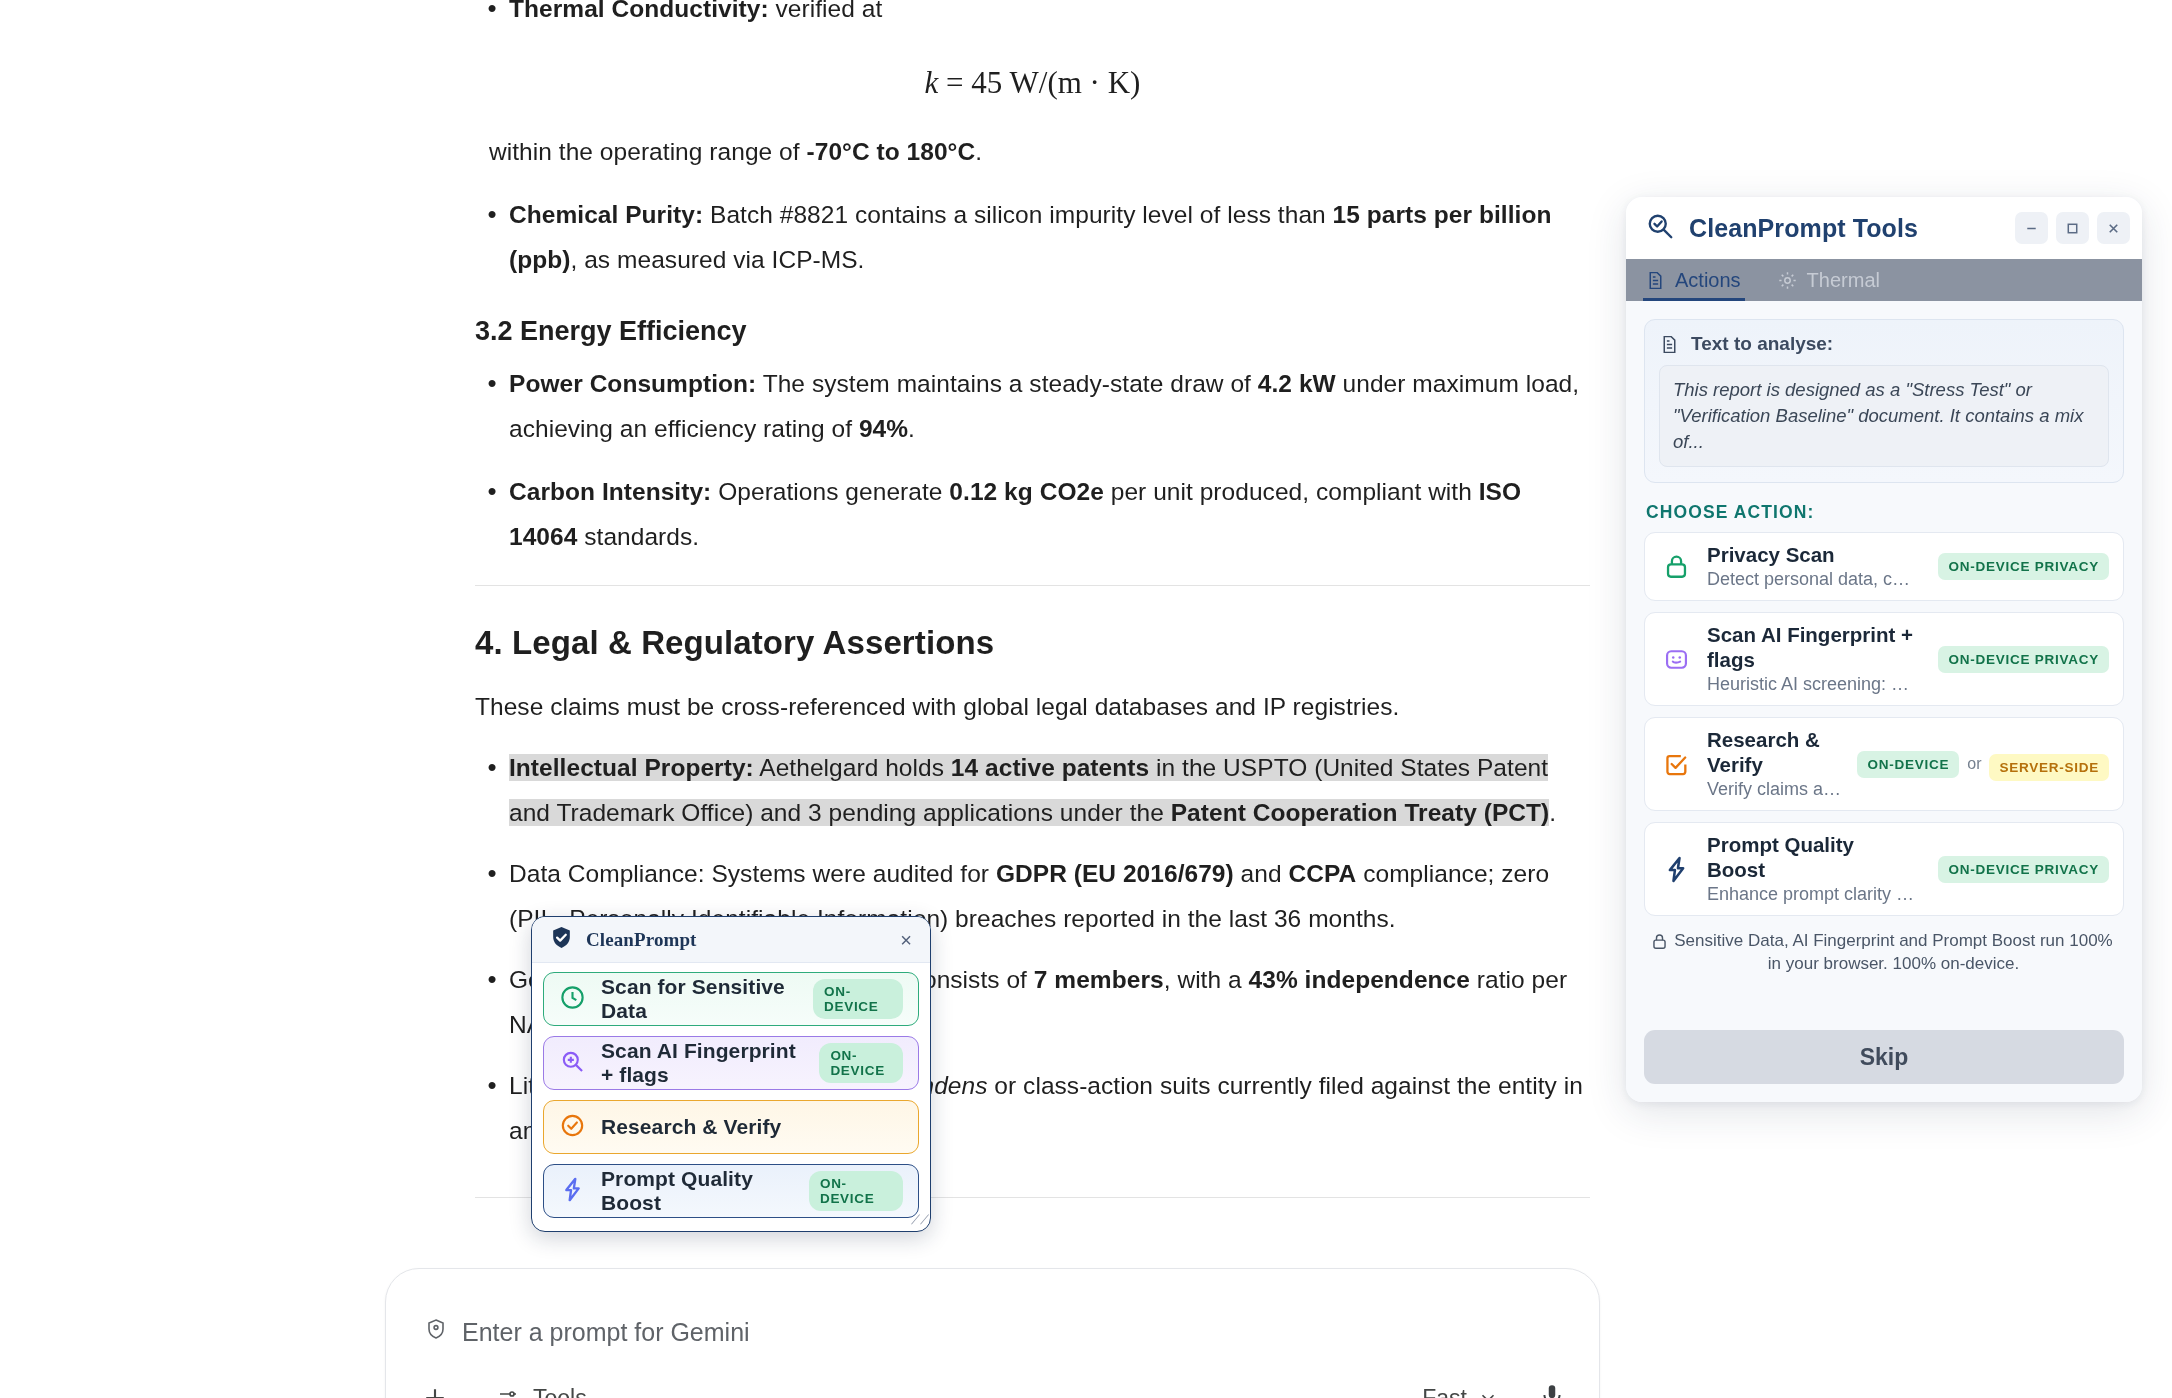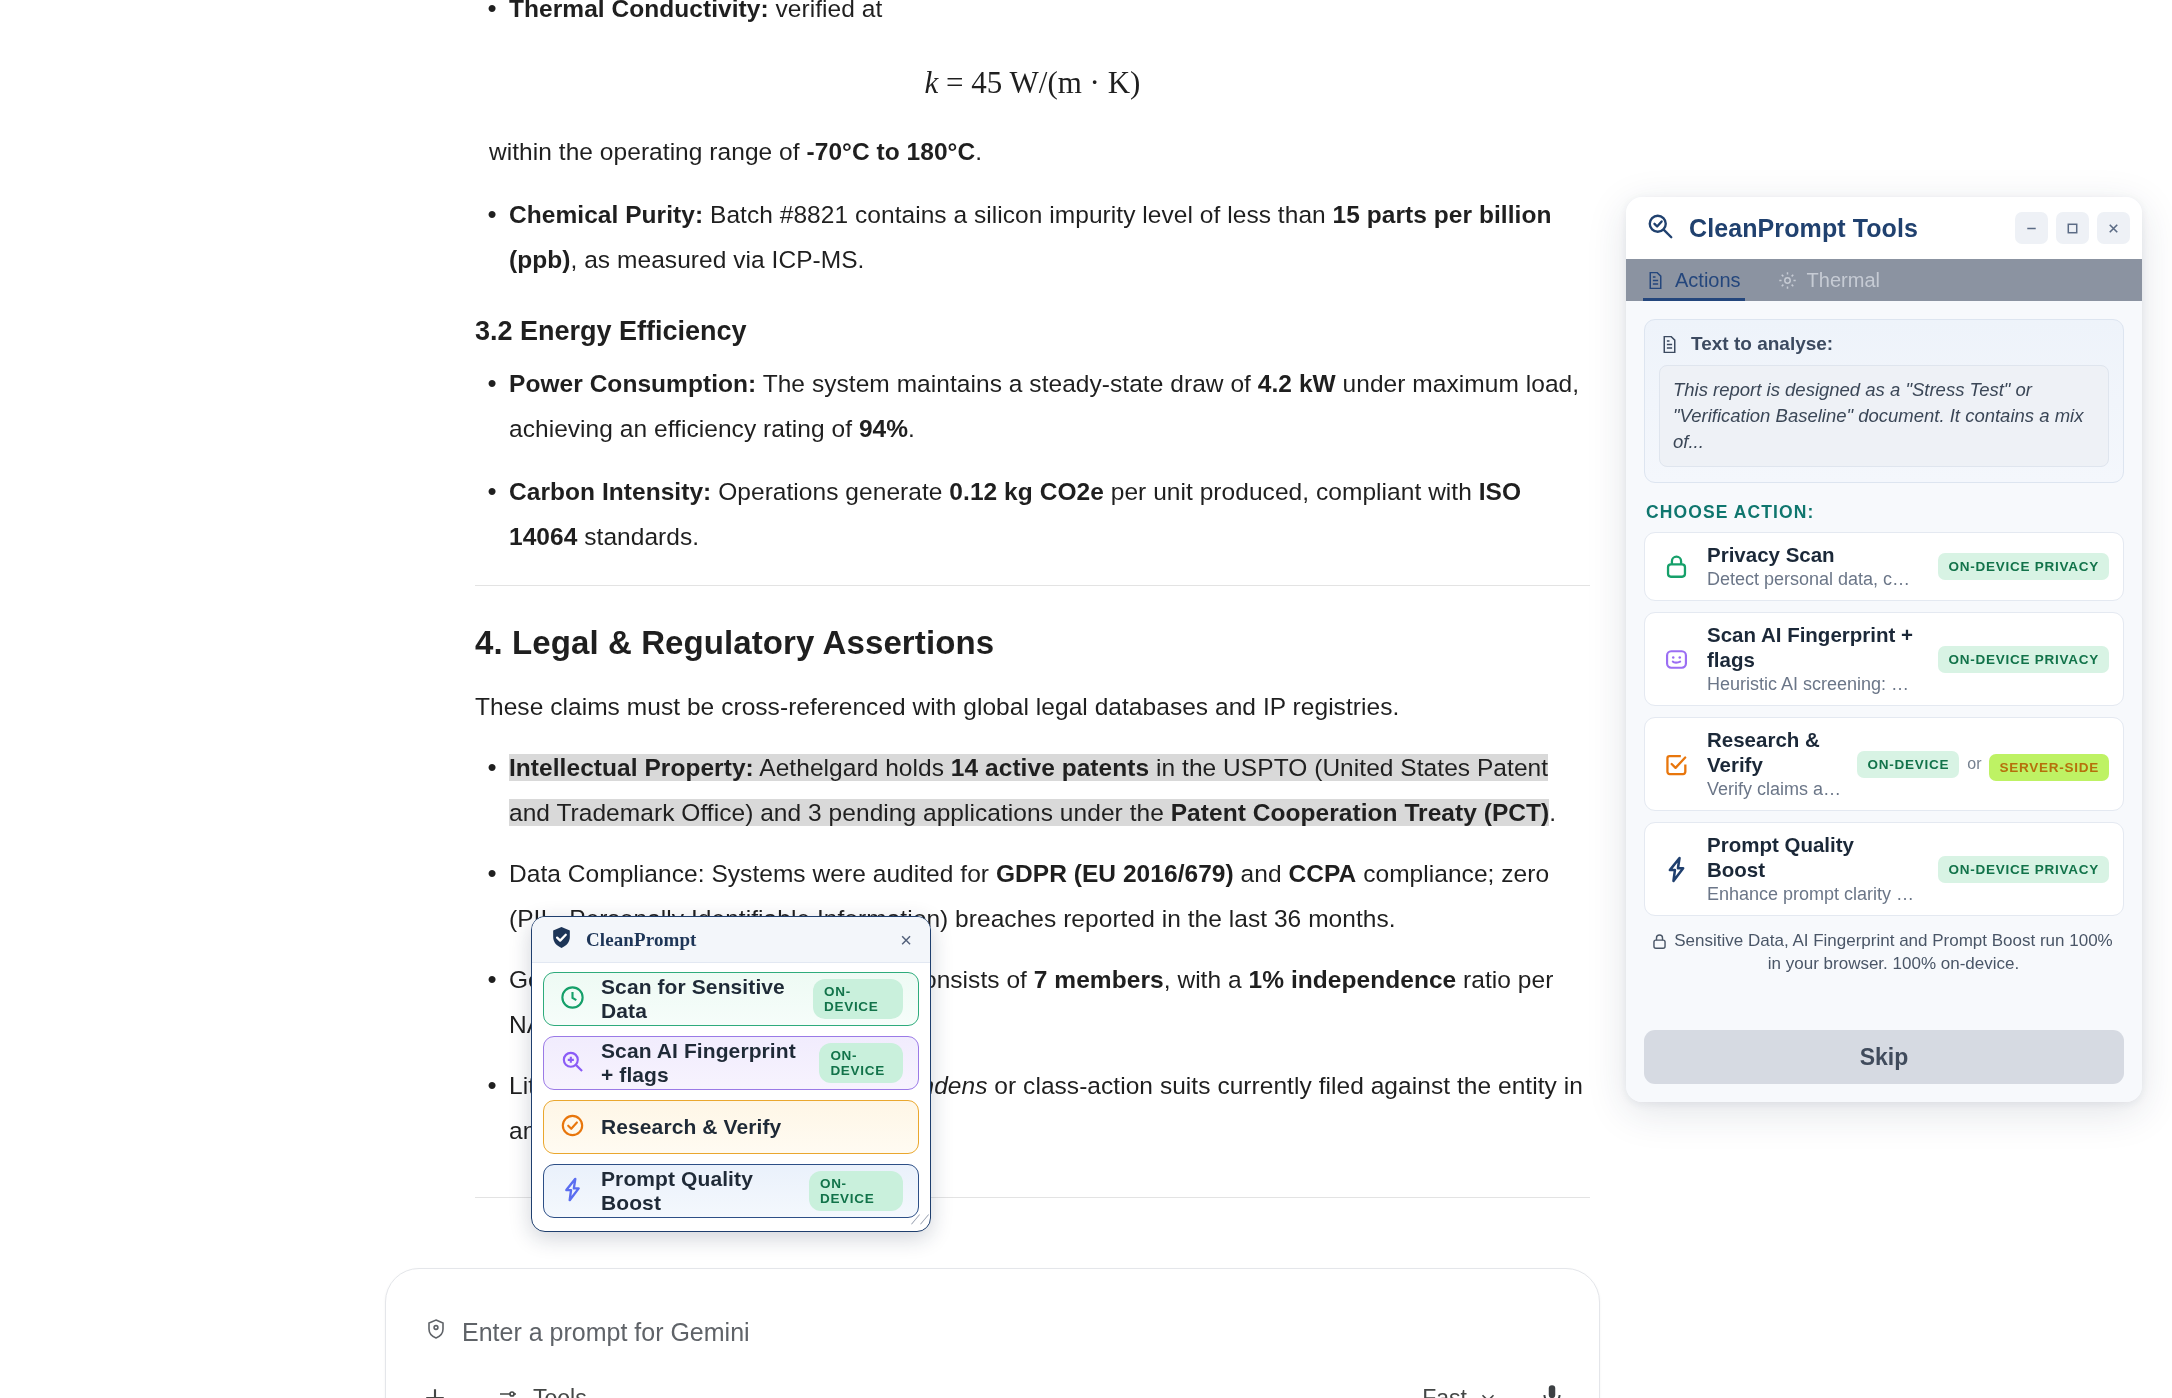--- a/index.html
+++ b/index.html
@@ -275,21 +275,21 @@
   .act-desc {
     font-size: 18px; color: #6b7688; line-height: 24px;
     white-space: nowrap; overflow: hidden; text-overflow: ellipsis;
   }
   .act-badges { margin-left: auto; display: flex; align-items: center; gap: 8px; flex: 0 0 auto; }
   .badge {
     font-size: 13.5px; font-weight: 700; letter-spacing: 0.75px;
     padding: 6px 10px; border-radius: 7px; white-space: nowrap;
   }
   .badge-green { background: #d8f3e4; color: #12734a; }
-  .badge-amber { background: #bef264; color: #b5700b; margin-top: 6px; }
+  .badge-amber { background: #fef9c3; color: #b5700b; margin-top: 6px; }
   .badge-or { font-size: 16px; color: #75808f; font-weight: 400; letter-spacing: 0; }
 
   #panel-note {
     display: flex; align-items: flex-start; justify-content:space-between;
     font-size: 17px; line-height: 23px; color: #4a5667;
     text-align: center;
     margin: 13px 6px 0 6px;
   }
   #skip-wrap {
     position: absolute;
@@ -369,21 +369,21 @@
     <div class="bullet-row" style="margin-top:16px">
       <div class="bullet-dot">•</div>
       <div class="bullet-body doc-p">
         <span>Data Compliance: Systems were a</span><span>udited for </span><b>GDPR (EU 2016/679)</b><span> and </span><b>CCPA</b><span> compliance; zero (PII - Personally Identifiable Infor</span><span>mation) breaches reported in the last 36 months.</span>
       </div>
     </div>
 
     <div class="bullet-row" style="margin-top:16px">
       <div class="bullet-dot">•</div>
       <div class="bullet-body doc-p">
-        <span>Governance: The Board of Direct</span><span>ors consists of </span><b>7 members</b><span>, with a </span><b>1% independence</b><span> ratio per NASDAQ listing st</span><span>andards.</span>
+        <span>Governance: The Board of Direct</span><span>ors consists of </span><b>7 members</b><span>, with a </span><b>43% independence</b><span> ratio per NASDAQ listing st</span><span>andards.</span>
       </div>
     </div>
 
     <div class="bullet-row" style="margin-top:16px">
       <div class="bullet-dot">•</div>
       <div class="bullet-body doc-p">
         <span>Litigation: There are no sub judice,</span> <i>pendens</i><span> or class-action suits currently filed against the entity in any Tier-1 jurisdiction.</span>
       </div>
     </div>
 

